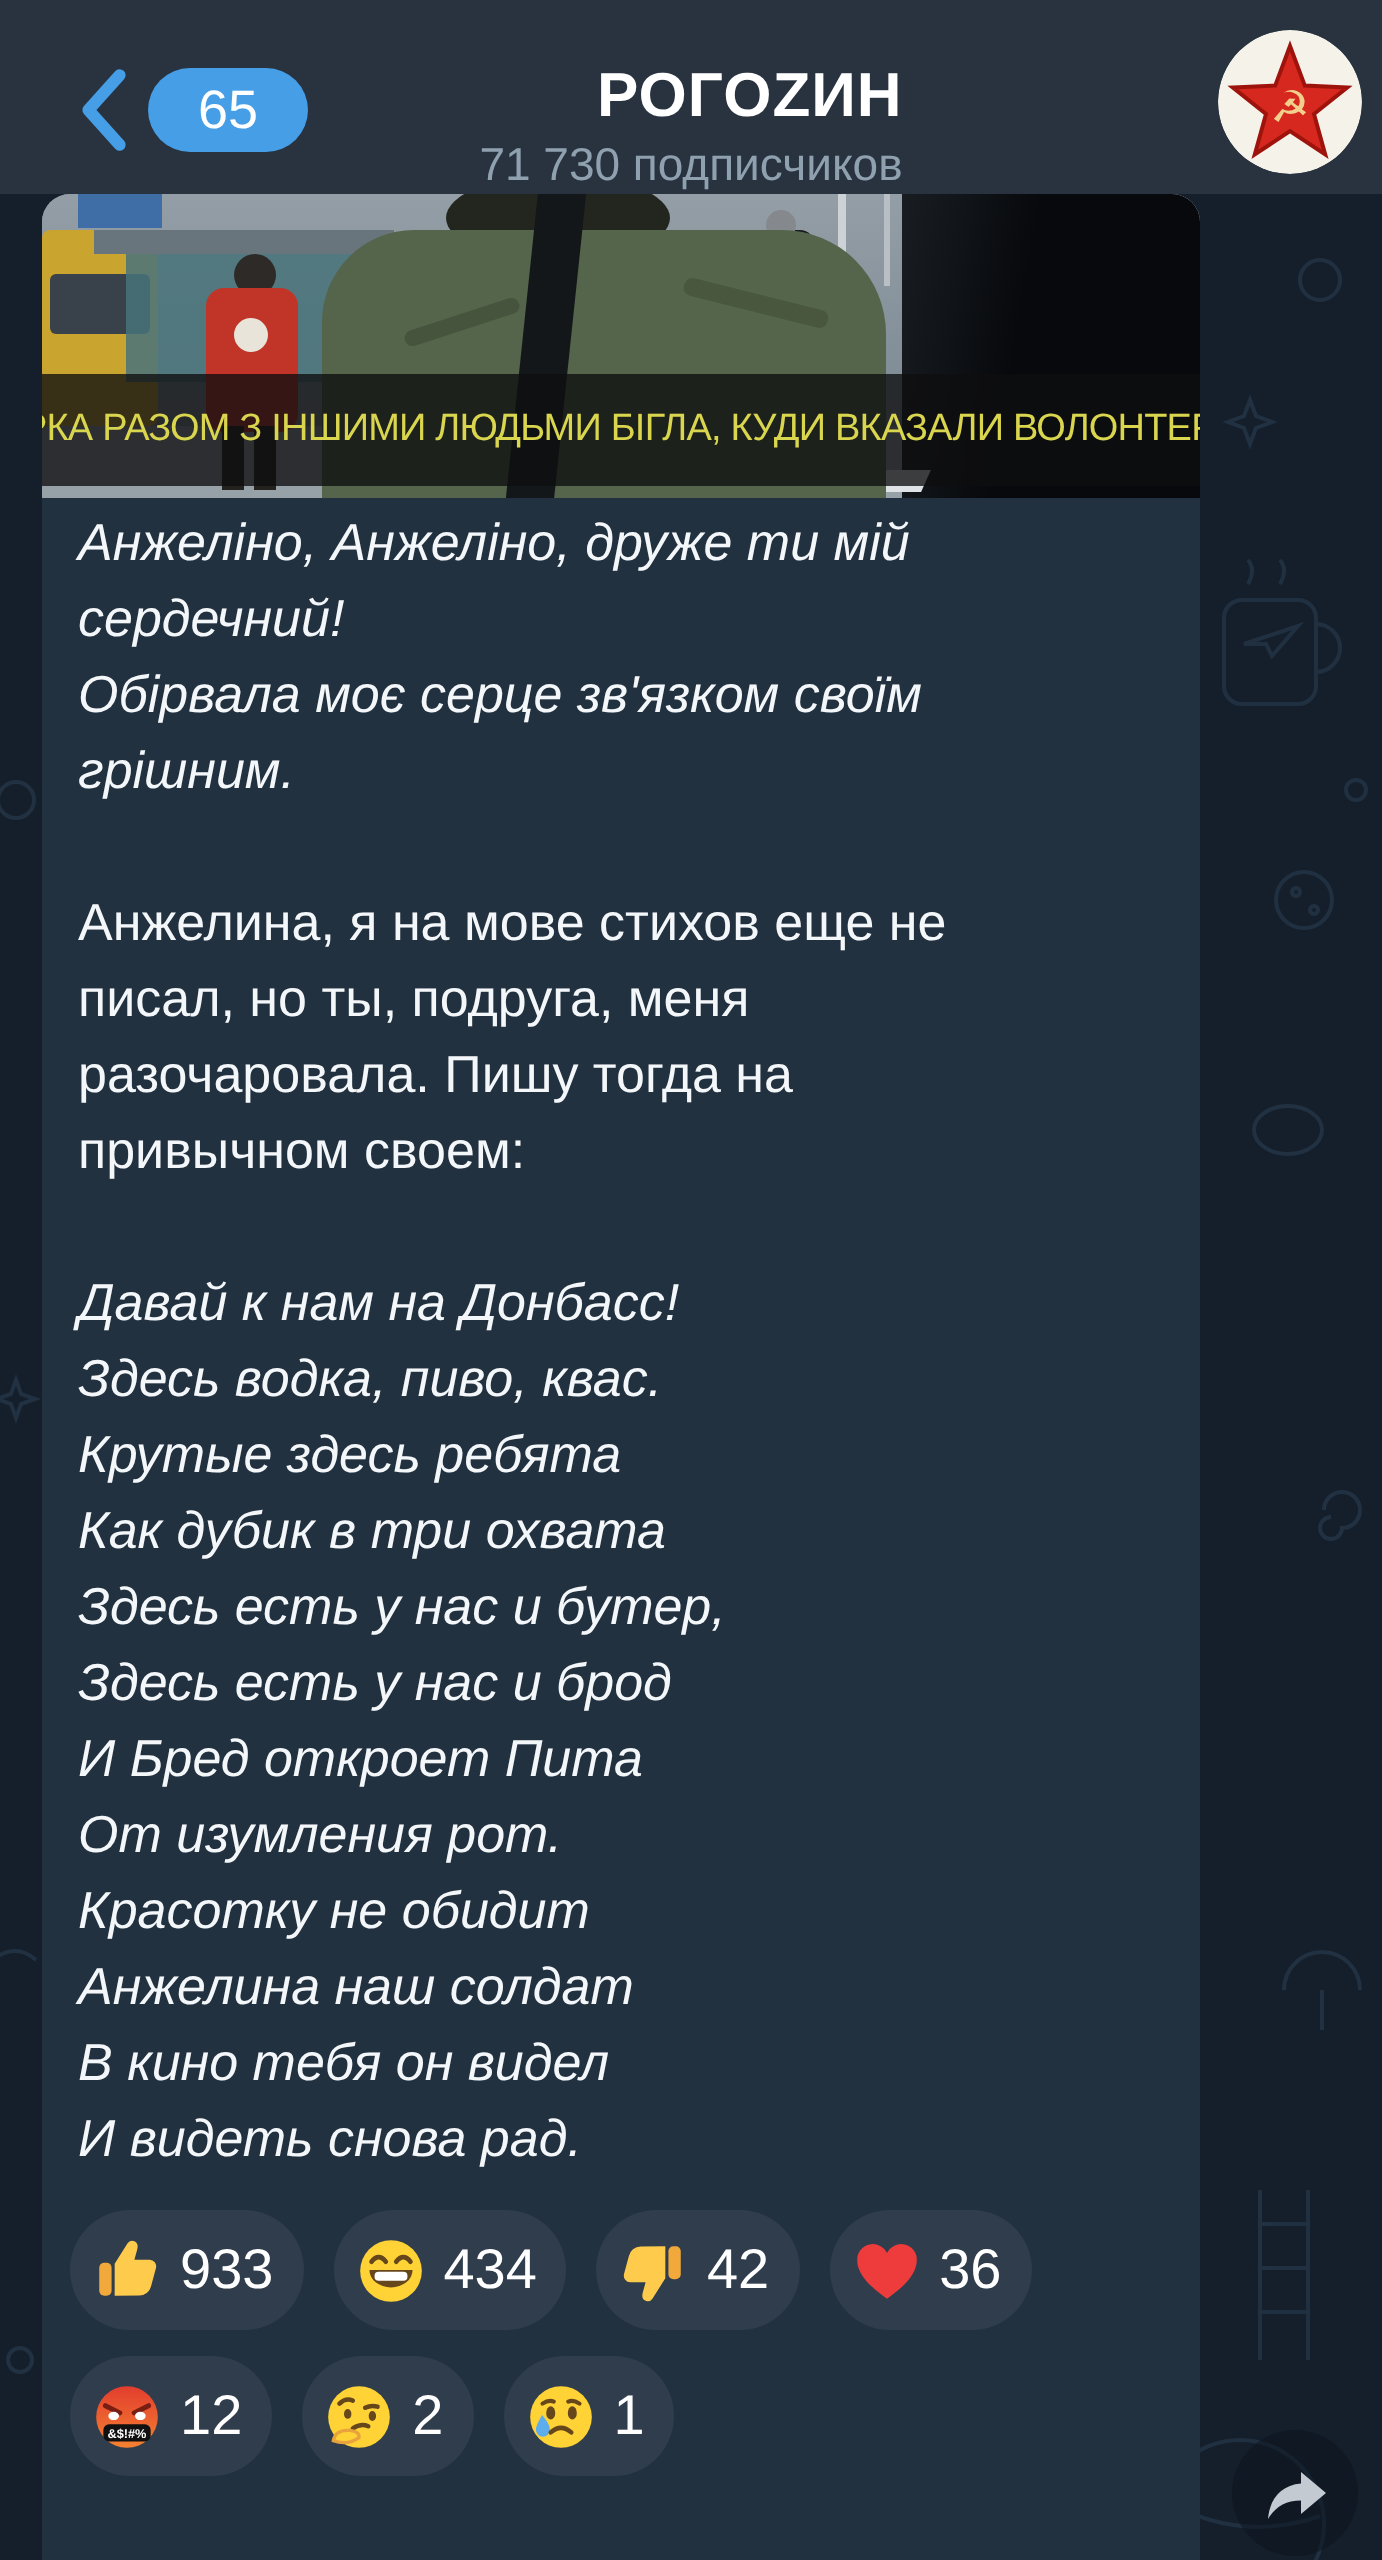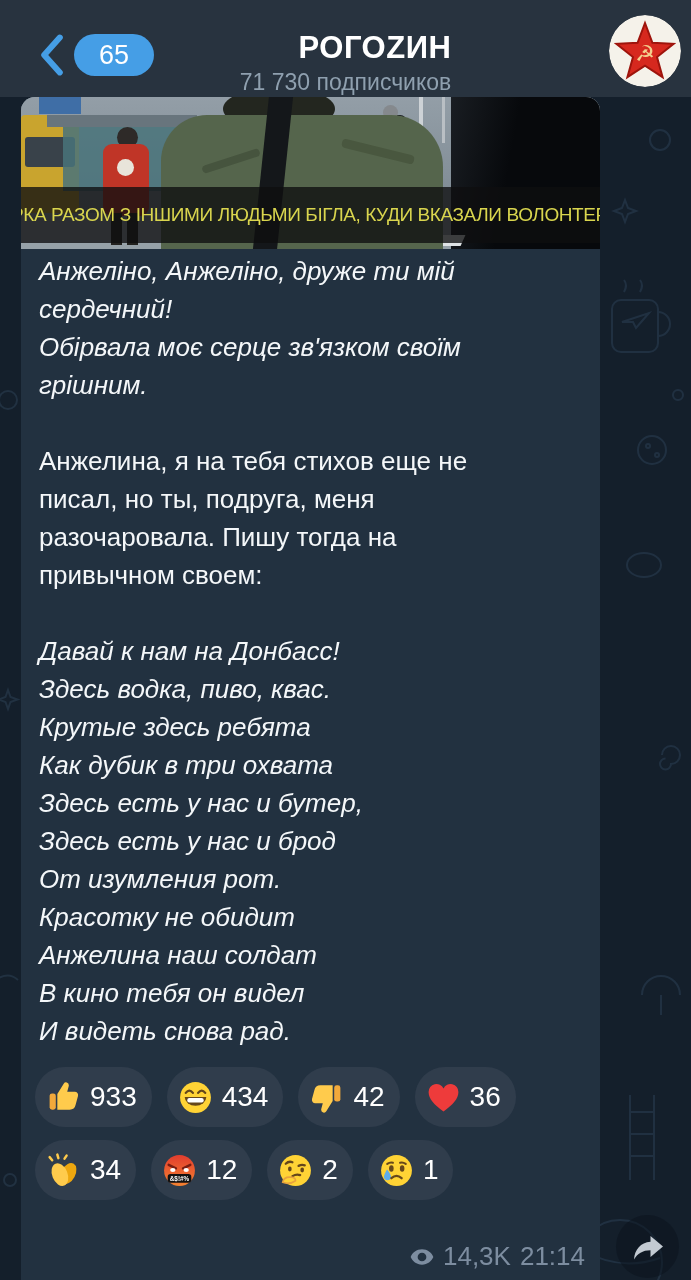--- a/index.html
+++ b/index.html
@@ -158,32 +158,33 @@
     </div>
 
     <div class="msg-body" id="msg-text">
         <div class="para italic">
           <div class="line">Анжеліно, Анжеліно, друже ти мій</div>
           <div class="line">сердечний!</div>
           <div class="line">Обірвала моє серце зв'язком своїм</div>
           <div class="line">грішним.</div>
         </div>
         <div class="para regular">
-          <div class="line">Анжелина, я на тебя стихов еще не</div>
+          <div class="line">Анжелина, я на мове стихов еще не</div>
           <div class="line">писал, но ты, подруга, меня</div>
           <div class="line">разочаровала. Пишу тогда на</div>
           <div class="line">привычном своем:</div>
         </div>
         <div class="para italic">
           <div class="line">Давай к нам на Донбасс!</div>
           <div class="line">Здесь водка, пиво, квас.</div>
           <div class="line">Крутые здесь ребята</div>
           <div class="line">Как дубик в три охвата</div>
           <div class="line">Здесь есть у нас и бутер,</div>
           <div class="line">Здесь есть у нас и брод</div>
+          <div class="line">И Бред откроет Пита</div>
           <div class="line">От изумления рот.</div>
           <div class="line">Красотку не обидит</div>
           <div class="line">Анжелина наш солдат</div>
           <div class="line">В кино тебя он видел</div>
           <div class="line">И видеть снова рад.</div>
         </div>
       </div>
 
     <div class="reactions" id="reactions">
         <div class="rx-row">
@@ -214,32 +215,20 @@
             <span class="rx-count">42</span>
           </button>
           <button class="pill">
             <svg viewBox="0 0 36 36" class="rx-emoji">
               <path fill="#ee3b3b" d="M18 31.5 C9 25 3.5 19.3 3.5 12.6 A7.6 7.6 0 0 1 18 9.3 A7.6 7.6 0 0 1 32.5 12.6 C32.5 19.3 27 25 18 31.5 Z"></path>
             </svg>
             <span class="rx-count">36</span>
           </button>
         </div>
         <div class="rx-row">
-          <button class="pill">
-            <svg viewBox="0 0 36 36" class="rx-emoji">
-              <ellipse cx="22.5" cy="21" rx="7" ry="11" transform="rotate(28 22.5 21)" fill="#eda70f"></ellipse>
-              <ellipse cx="14.5" cy="22" rx="7.5" ry="11.5" transform="rotate(-22 14.5 22)" fill="#ffcb4c"></ellipse>
-              <g stroke="#ffcb4c" stroke-width="2.4" stroke-linecap="round">
-                <path d="M7 8 L4.5 5"></path>
-                <path d="M13 6 L12 2.5"></path>
-                <path d="M19 6.5 L21 3.5"></path>
-              </g>
-            </svg>
-            <span class="rx-count">34</span>
-          </button>
           <button class="pill">
             <svg viewBox="0 0 36 36" class="rx-emoji">
               <defs>
                 <linearGradient id="curseGrad" x1="0" y1="0" x2="0" y2="1">
                   <stop offset="0" stop-color="#e23d2e"></stop>
                   <stop offset="1" stop-color="#f58231"></stop>
                 </linearGradient>
               </defs>
               <circle cx="18" cy="18" r="15" fill="url(#curseGrad)"></circle>
               <path d="M7.5 12.5 l7 3.5 M28.5 12.5 l-7 3.5" stroke="#7a1d12" stroke-width="2.4" stroke-linecap="round" fill="none"></path>
@@ -268,28 +257,20 @@
               <ellipse cx="13" cy="16" rx="2.2" ry="3.2" fill="#65471b"></ellipse>
               <ellipse cx="23.5" cy="16" rx="2.2" ry="3.2" fill="#65471b"></ellipse>
               <path fill="#5dadec" d="M8.8 17 c-1.8 3.2 -3 5.4 -3 7.2 a3.4 3.4 0 0 0 6.8 0 c0 -1.8 -1.2 -4 -3.8 -7.2 z"></path>
               <path d="M13 25.5 q5 -4.5 10 0" stroke="#65471b" stroke-width="2.2" fill="none" stroke-linecap="round"></path>
             </svg>
             <span class="rx-count">1</span>
           </button>
         </div>
       </div>
 
-    <div class="meta">
-      <svg viewBox="0 0 22 14">
-        <path fill="#7d8da0" fill-rule="evenodd" d="M11 0 C6 0 2.3 3 .6 7 C2.3 11 6 14 11 14 C16 14 19.7 11 21.4 7 C19.7 3 16 0 11 0 Z
-             M11 11 A4 4 0 1 1 11 3 A4 4 0 0 1 11 11 Z"></path>
-      </svg>
-      <span>14,3K</span>
-      <span>21:14</span>
-    </div>
   </div>
 
   <div class="share">
     <svg viewBox="0 0 36 36">
       <path fill="#c3cad2" d="M20.5 7 L33 17.5 L20.5 28 V21.2 C12.5 21.2 7.5 24.6 4 30.5
             C4.8 20.5 10.5 13.6 20.5 12.8 Z"></path>
     </svg>
   </div>
 </div>
 

